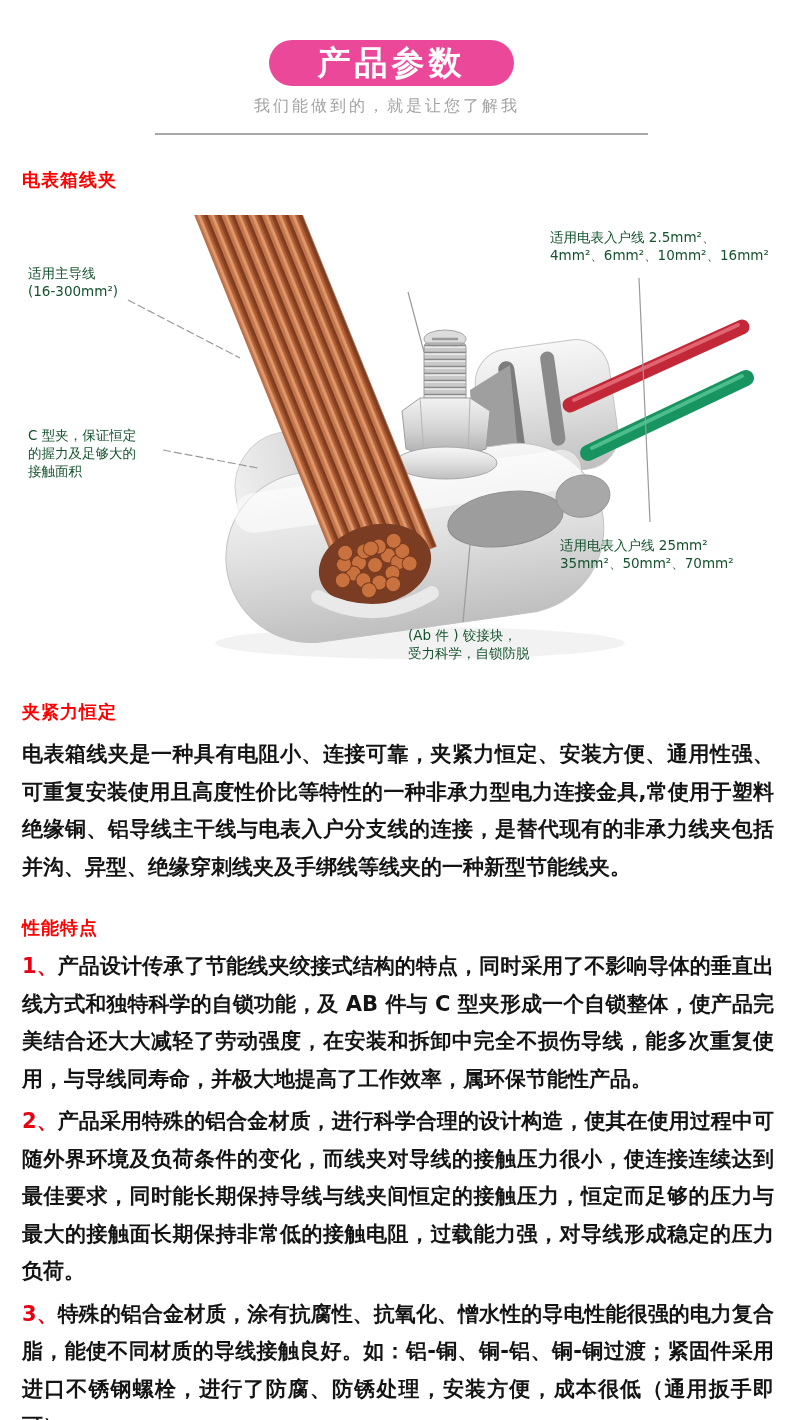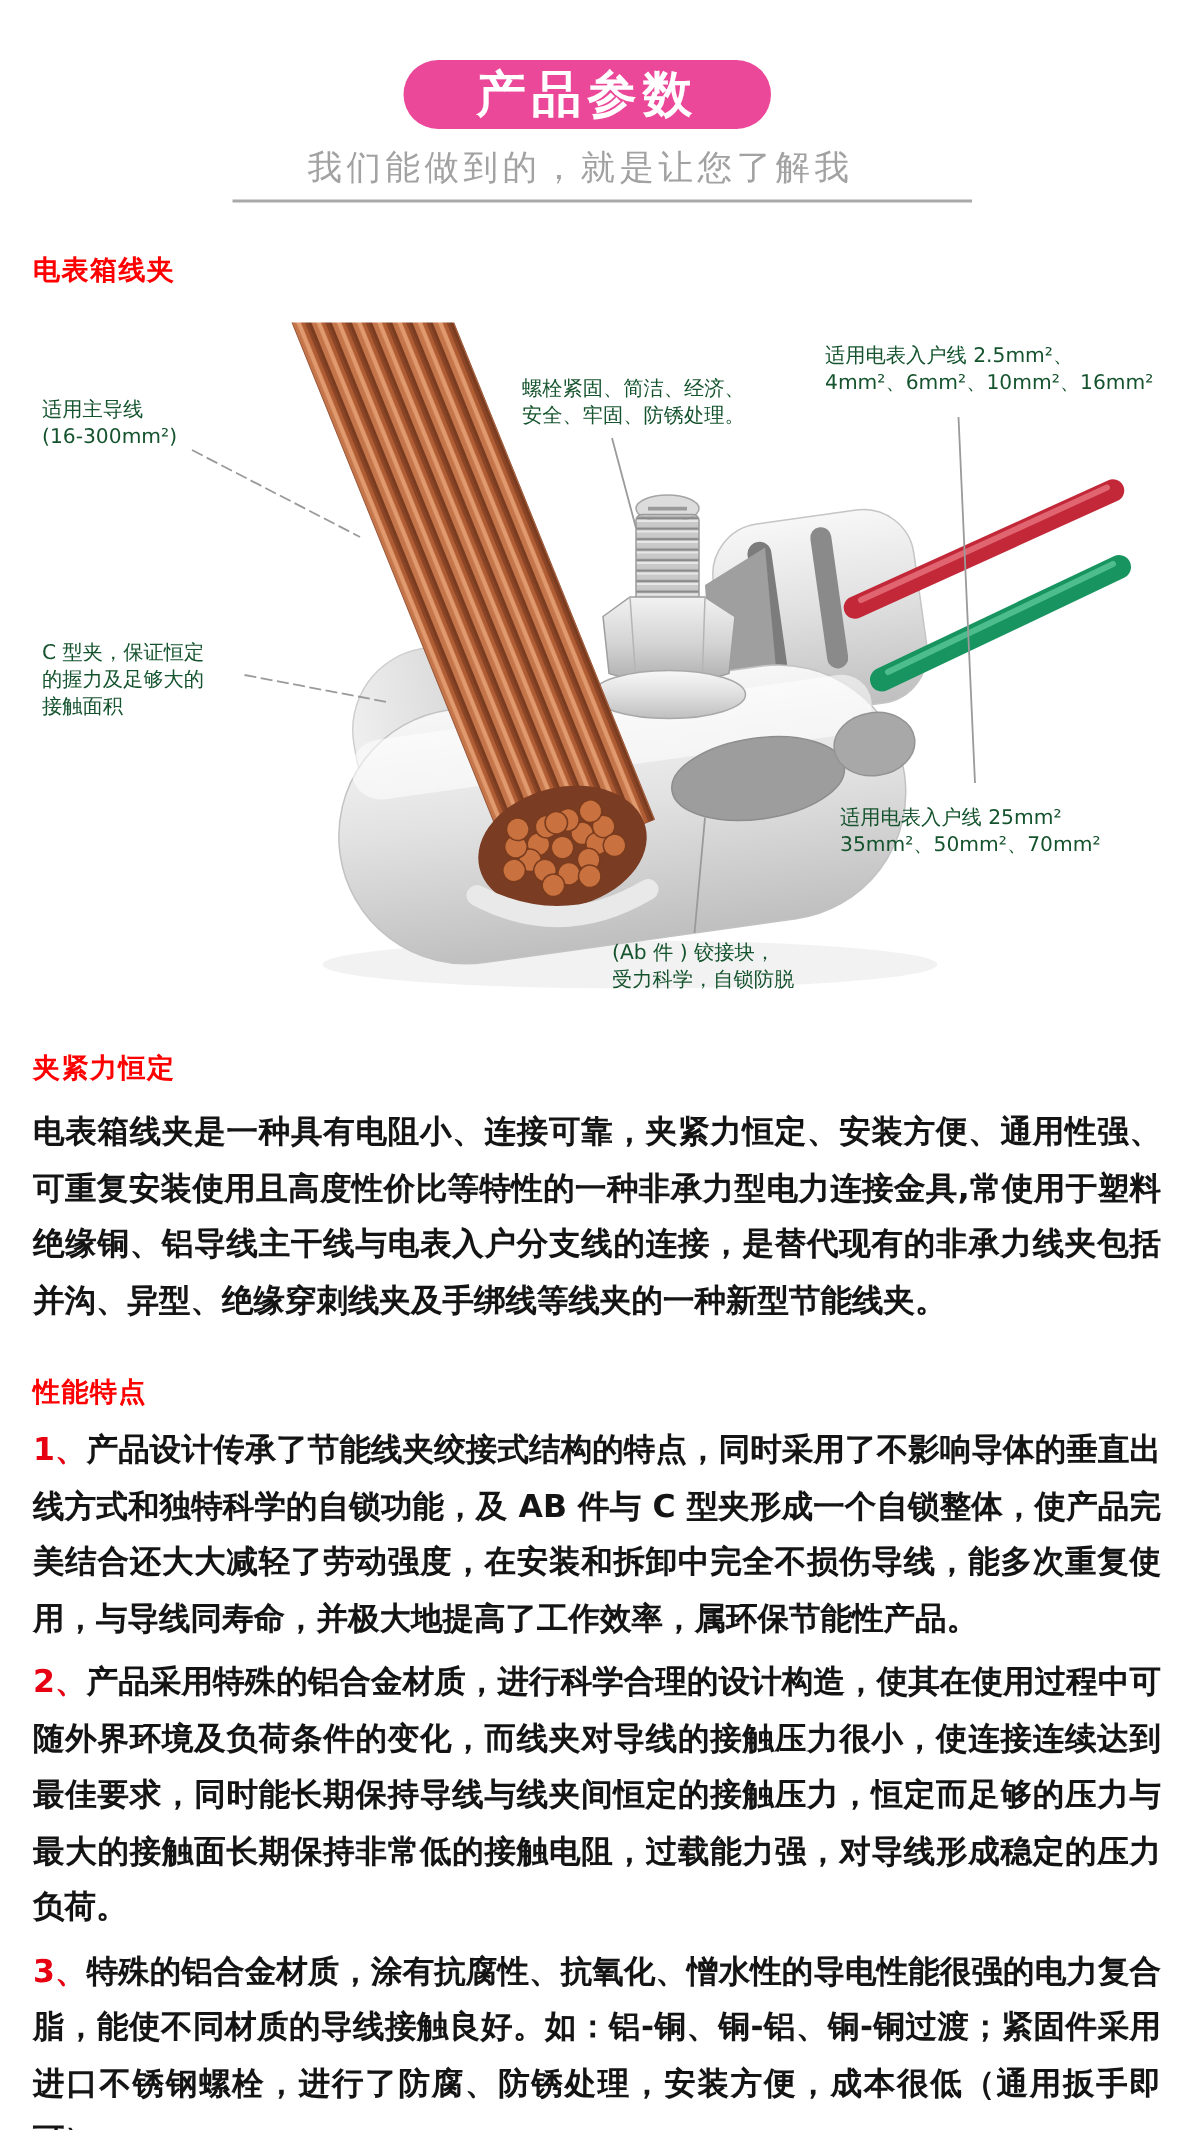--- a/index.html
+++ b/index.html
@@ -16,21 +16,21 @@
     position: absolute; left: 269px; top: 40px;
     width: 245px; height: 46px;
     background: #ec4899;
     border-radius: 25px;
     display: flex; align-items: center; justify-content: center;
     color: #ffffff; font-size: 33px; font-weight: bold; letter-spacing: 4px;
   }
   .banner-subtitle {
     position: absolute; left: 0; top: 96px; width: 774px;
     text-align: center;
-    color: #a2a2a2; font-size: 23px; letter-spacing: 3px;
+    color: #a2a2a2; font-size: 16px; letter-spacing: 3px;
   }
   .header-divider {
     position: absolute; left: 155px; top: 133px;
     width: 493px; height: 0;
     border-top: 2px solid #a9a9a9;
   }
   
   .red-heading {
     color: #fe0000; font-weight: bold; font-size: 18px; letter-spacing: 1px;
   }
@@ -180,22 +180,20 @@
       <line x1="128" y1="85" x2="240" y2="143" stroke-dasharray="8,3"></line>
       <line x1="408" y1="77" x2="424" y2="137"></line>
       <line x1="639" y1="63" x2="650" y2="307"></line>
       <line x1="163" y1="235" x2="258" y2="253" stroke-dasharray="8,3"></line>
       <line x1="470" y1="330" x2="463" y2="407"></line>
     </g>
   </svg>
 
   <div class="ann" style="left:28px; top:49px;">适用主导线
 (16-300mm²)</div>
-  <div class="ann" style="left:348px; top:35px;">螺栓紧固、简洁、经济、
-安全、牢固、防锈处理。</div>
   <div class="ann ann-entry-small" style="left:550px; top:13px;">适用电表入户线 2.5mm²、
 4mm²、6mm²、10mm²、16mm²</div>
   <div class="ann" style="left:28px; top:211px;">C 型夹，保证恒定
 的握力及足够大的
 接触面积</div>
   <div class="ann" style="left:560px; top:321px;">适用电表入户线 25mm²
 35mm²、50mm²、70mm²</div>
   <div class="ann" style="left:408px; top:411px;">(Ab 件 ) 铰接块，
 受力科学，自锁防脱</div>
 </div>

